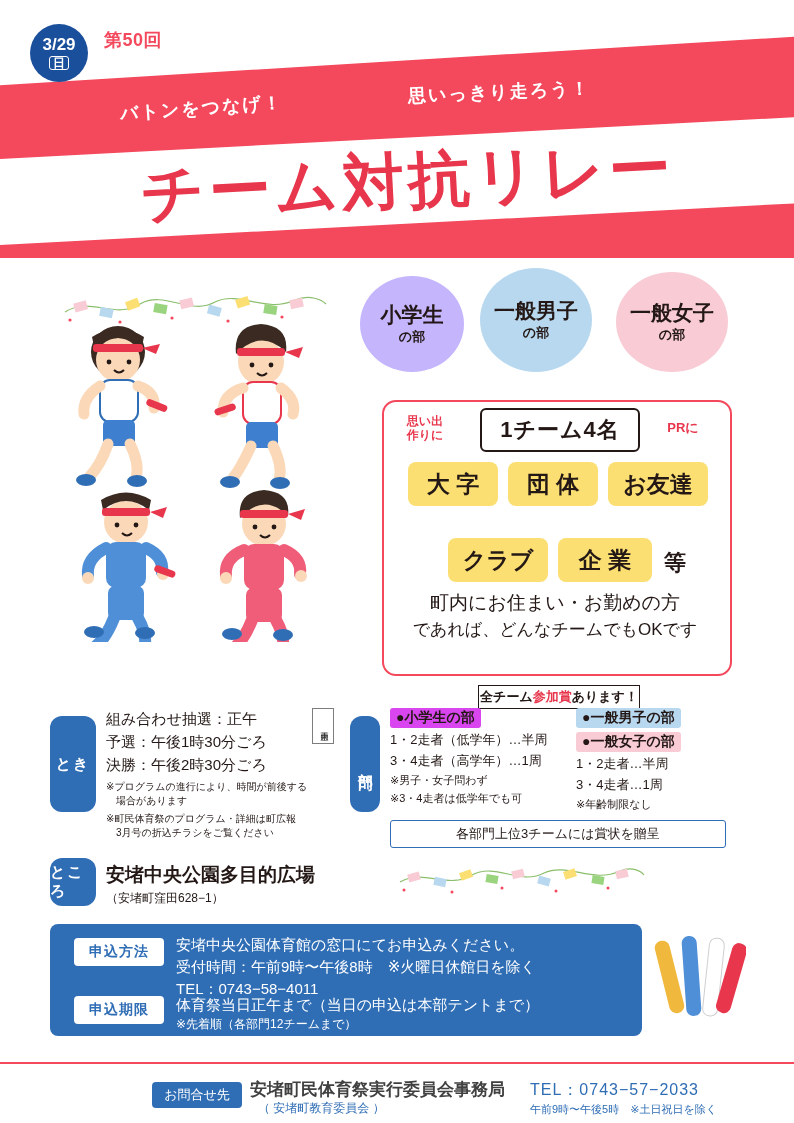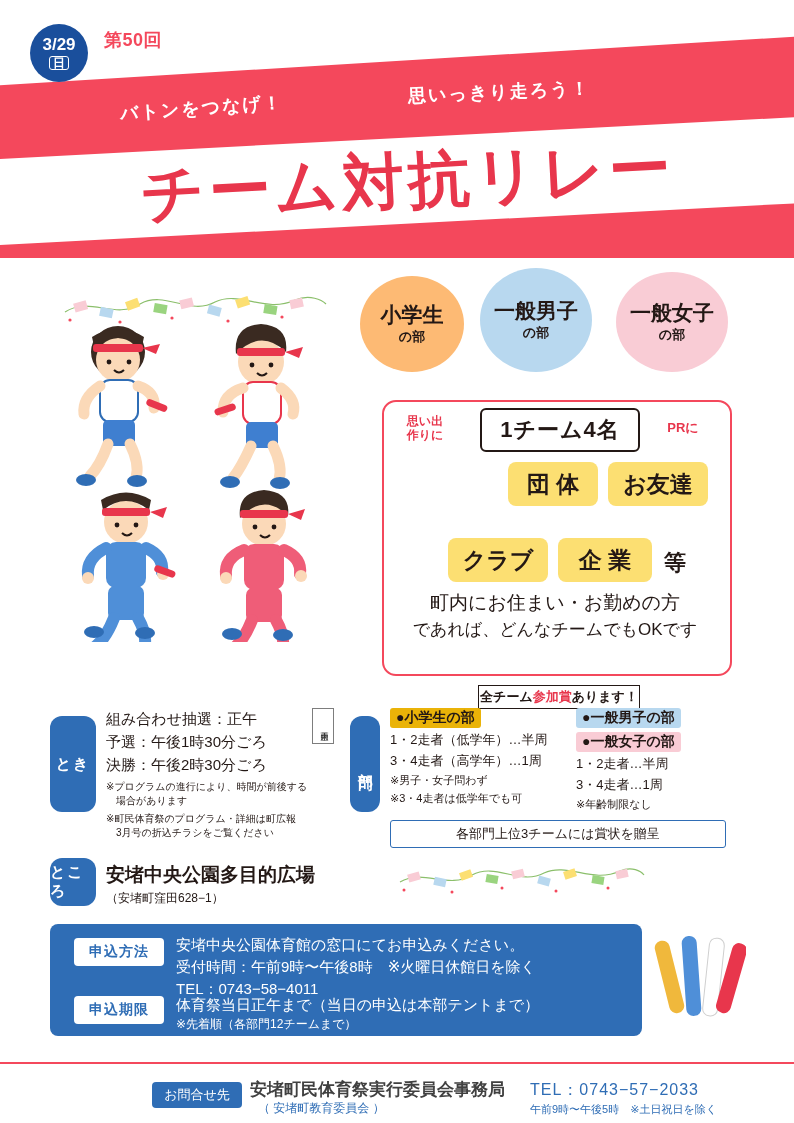--- a/index.html
+++ b/index.html
@@ -61,21 +61,21 @@
     letter-spacing:4px;line-height:1.25;
     text-align:center;
   }
 
   
   .category{
     position:absolute;border-radius:50%;
     display:flex;flex-direction:column;justify-content:center;align-items:center;
     font-weight:bold;line-height:1.15;color:#231815;
   }
-  .cat1{left:360px;top:276px;width:104px;height:96px;background:#fdba74;justify-content:center;}
+  .cat1{left:360px;top:276px;width:104px;height:96px;background:#c4b5fd;justify-content:center;}
   .cat2{left:480px;top:268px;width:112px;height:104px;background:#b8d8ef;}
   .cat3{left:616px;top:272px;width:112px;height:100px;background:#f9ccd5;}
   .category .big{font-size:21px;}
   .category .small{font-size:13px;margin-top:2px;}
 
   
   .runners{position:absolute;left:46px;top:282px;width:310px;height:360px;}
   .tape{position:absolute;left:60px;top:290px;width:270px;height:40px;}
 
   
@@ -149,21 +149,21 @@
 
   .tokoro{position:absolute;left:106px;top:862px;width:260px;}
   .tokoro .pl{font-size:19px;font-weight:bold;}
   .tokoro .ad{font-size:12px;margin-top:2px;}
 
   
   .bumon{position:absolute;left:390px;top:708px;width:340px;}
   .bm-title{
     display:inline-block;font-size:14px;font-weight:bold;padding:1px 6px;border-radius:3px;
   }
-  .bm-green{background:#eab308;}
+  .bm-green{background:#d946ef;}
   .bm-blue{background:#b8d8ef;}
   .bm-pink{background:#f9ccd5;}
   .bm-line{font-size:13px;margin-top:3px;}
   .bm-note{font-size:11px;margin-top:3px;}
   .bm-col-l{position:absolute;left:0;top:0;width:176px;}
   .bm-col-r{position:absolute;left:186px;top:0;width:154px;}
   .bm-award{
     position:absolute;left:0;top:112px;width:334px;height:26px;
     border:1px solid #2f6db5;background:#fff;border-radius:3px;
     display:flex;justify-content:center;align-items:center;font-size:13px;
@@ -345,20 +345,21 @@
   </div>
 
   <div class="teambox"></div>
   <div class="bubble-left">
     <span>思い出</span>
     <span>作りに</span>
   </div>
   <div class="bubble-right">PRに</div>
   <div class="team-head">1チーム4名</div>
 
+  <div class="kw kw1">大 字</div>
   <div class="kw kw2">団 体</div>
   <div class="kw kw3">お友達</div>
   <div class="kw kw4">クラブ</div>
   <div class="kw kw5">企 業</div>
   <div class="kw-etc">等</div>
 
   <div class="team-line1">町内にお住まい・お勤めの方</div>
   <div class="team-line2">であれば、どんなチームでもOKです</div>
   <div class="prize">
     <span>全チーム</span>

